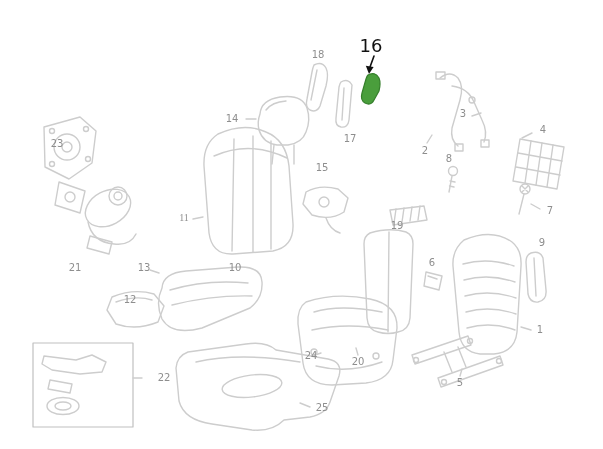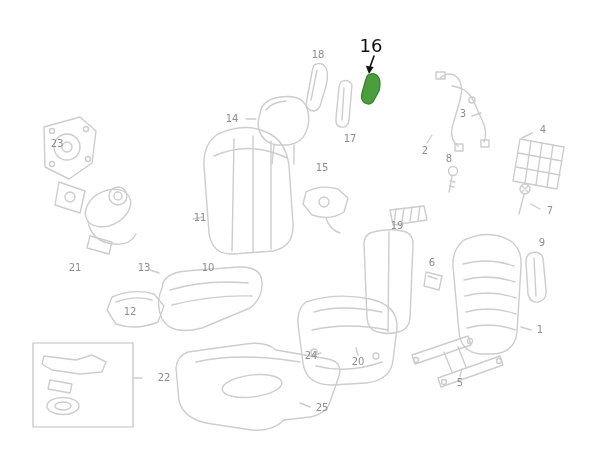--- a/index.html
+++ b/index.html
@@ -228,27 +228,27 @@
       <span class="part-label" style="left: 318px; top: 55px;">18</span>
       <span class="part-label highlighted" style="left: 371px; top: 46px;">16</span>
       <span class="part-label" style="left: 350px; top: 139px;">17</span>
       <span class="part-label" style="left: 322px; top: 168px;">15</span>
       <span class="part-label" style="left: 463px; top: 114px;">3</span>
       <span class="part-label" style="left: 425px; top: 151px;">2</span>
       <span class="part-label" style="left: 449px; top: 159px;">8</span>
       <span class="part-label" style="left: 543px; top: 130px;">4</span>
       <span class="part-label" style="left: 550px; top: 211px;">7</span>
       <span class="part-label" style="left: 542px; top: 243px;">9</span>
-      <span class="part-label" style="left: 200px; top: 218px;">11</span>
+      <span class="part-label" style="left: 184px; top: 218px; font-family: Liberation Serif, serif;">11</span>
       <span class="part-label" style="left: 397px; top: 226px;">19</span>
       <span class="part-label" style="left: 432px; top: 263px;">6</span>
       <span class="part-label" style="left: 75px; top: 268px;">21</span>
       <span class="part-label" style="left: 144px; top: 268px;">13</span>
-      <span class="part-label" style="left: 208px; top: 268px;">10</span>
-      <span class="part-label" style="left: 130px; top: 312px;">12</span>
+      <span class="part-label" style="left: 235px; top: 268px;">10</span>
+      <span class="part-label" style="left: 130px; top: 300px;">12</span>
       <span class="part-label" style="left: 540px; top: 330px;">1</span>
       <span class="part-label" style="left: 303px; top: 356px; margin-left: 8px;">24</span>
       <span class="part-label" style="left: 358px; top: 362px;">20</span>
       <span class="part-label" style="left: 152px; top: 378px; margin-left: 12px;">22</span>
       <span class="part-label" style="left: 460px; top: 383px;">5</span>
       <span class="part-label" style="left: 322px; top: 408px;">25</span>
     </div>
 
 </div>
 

